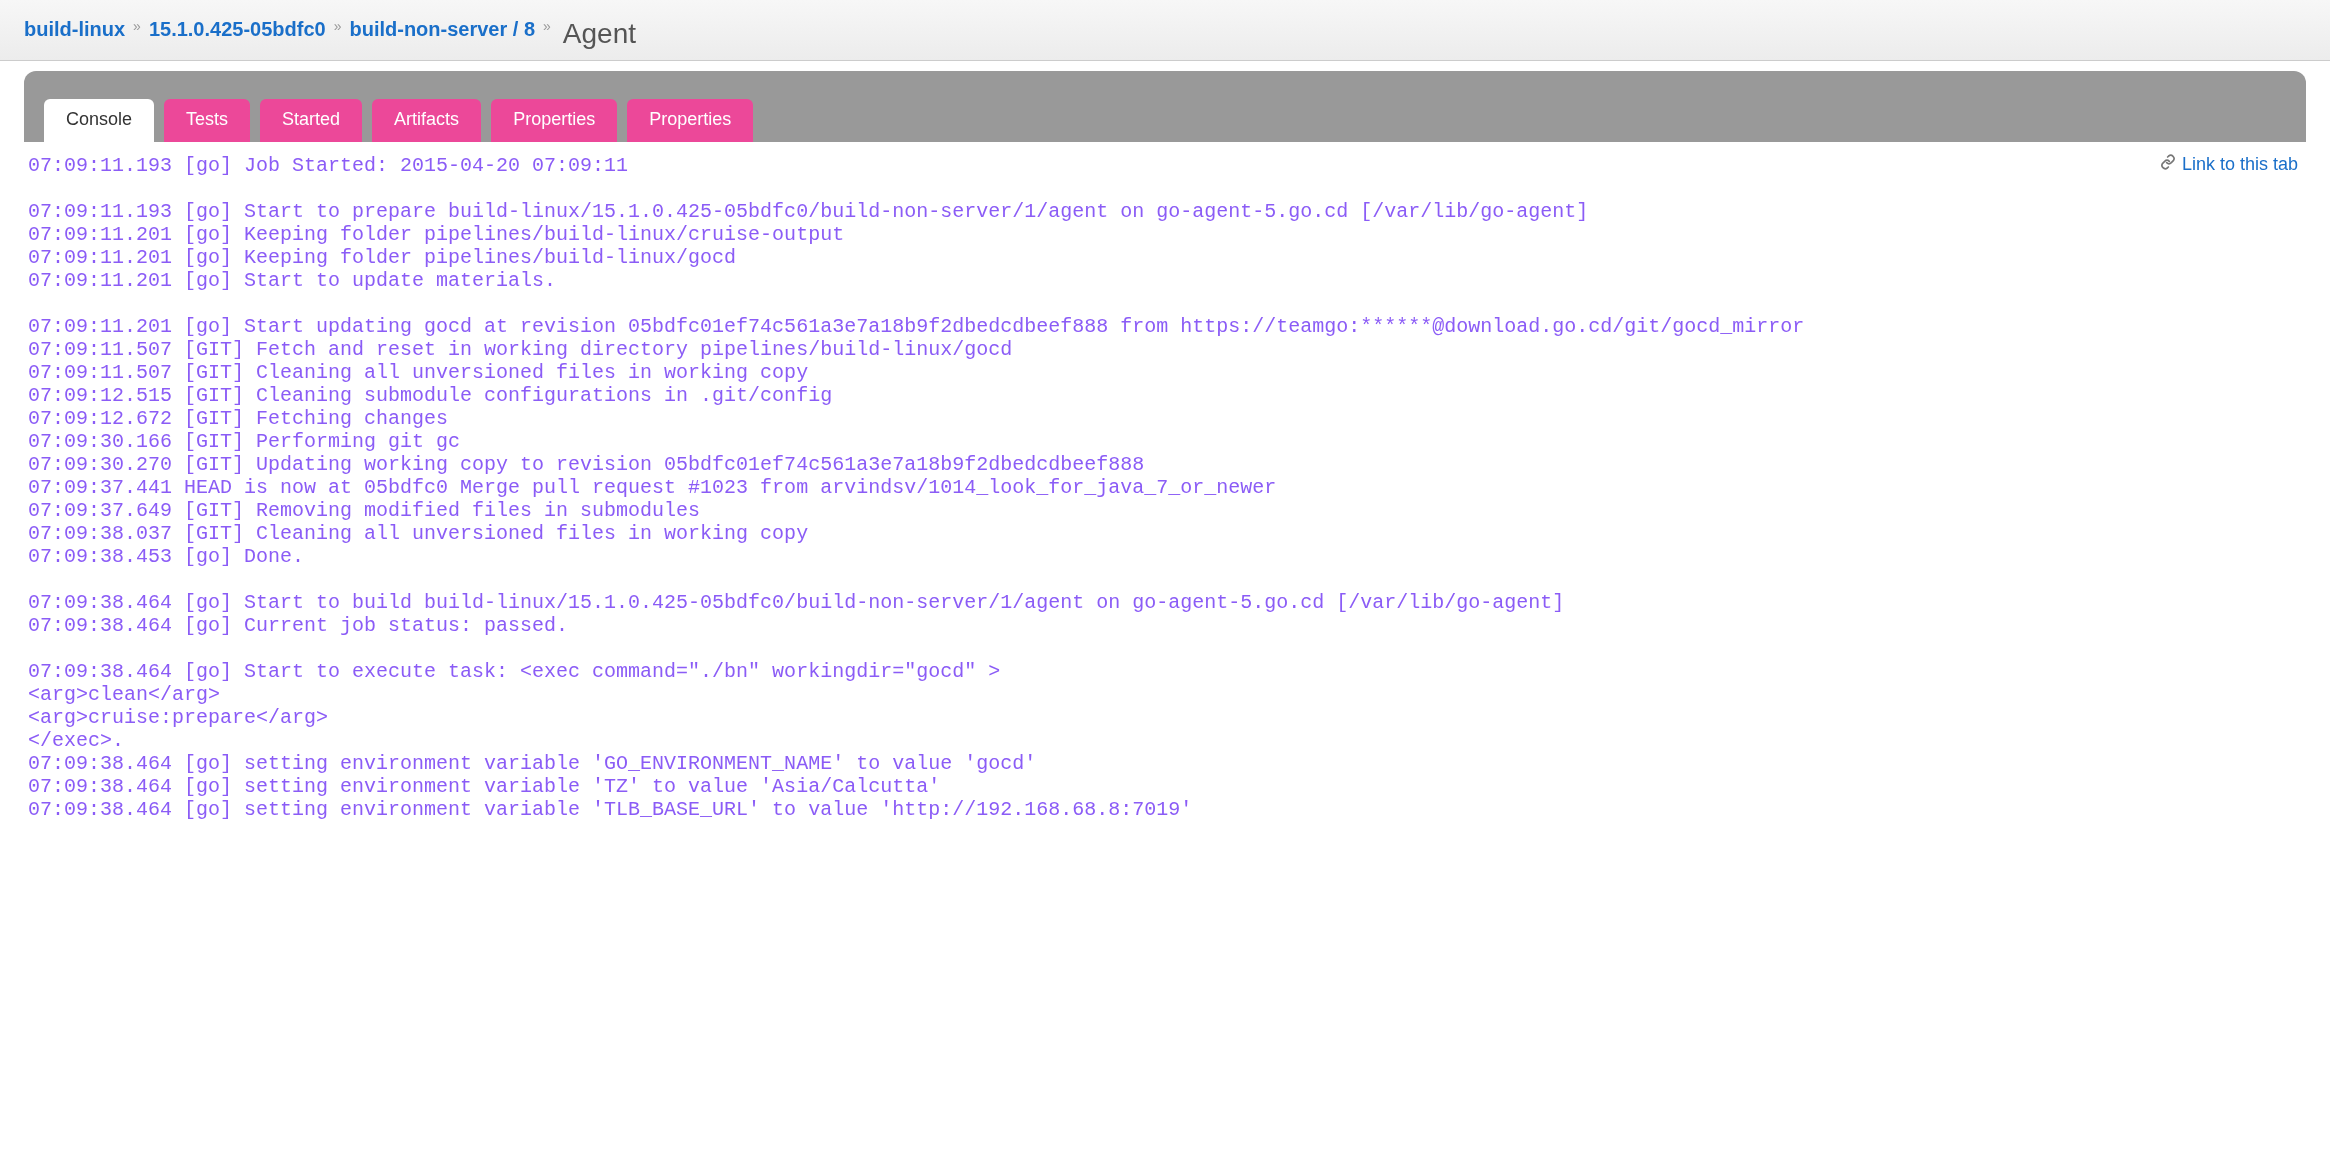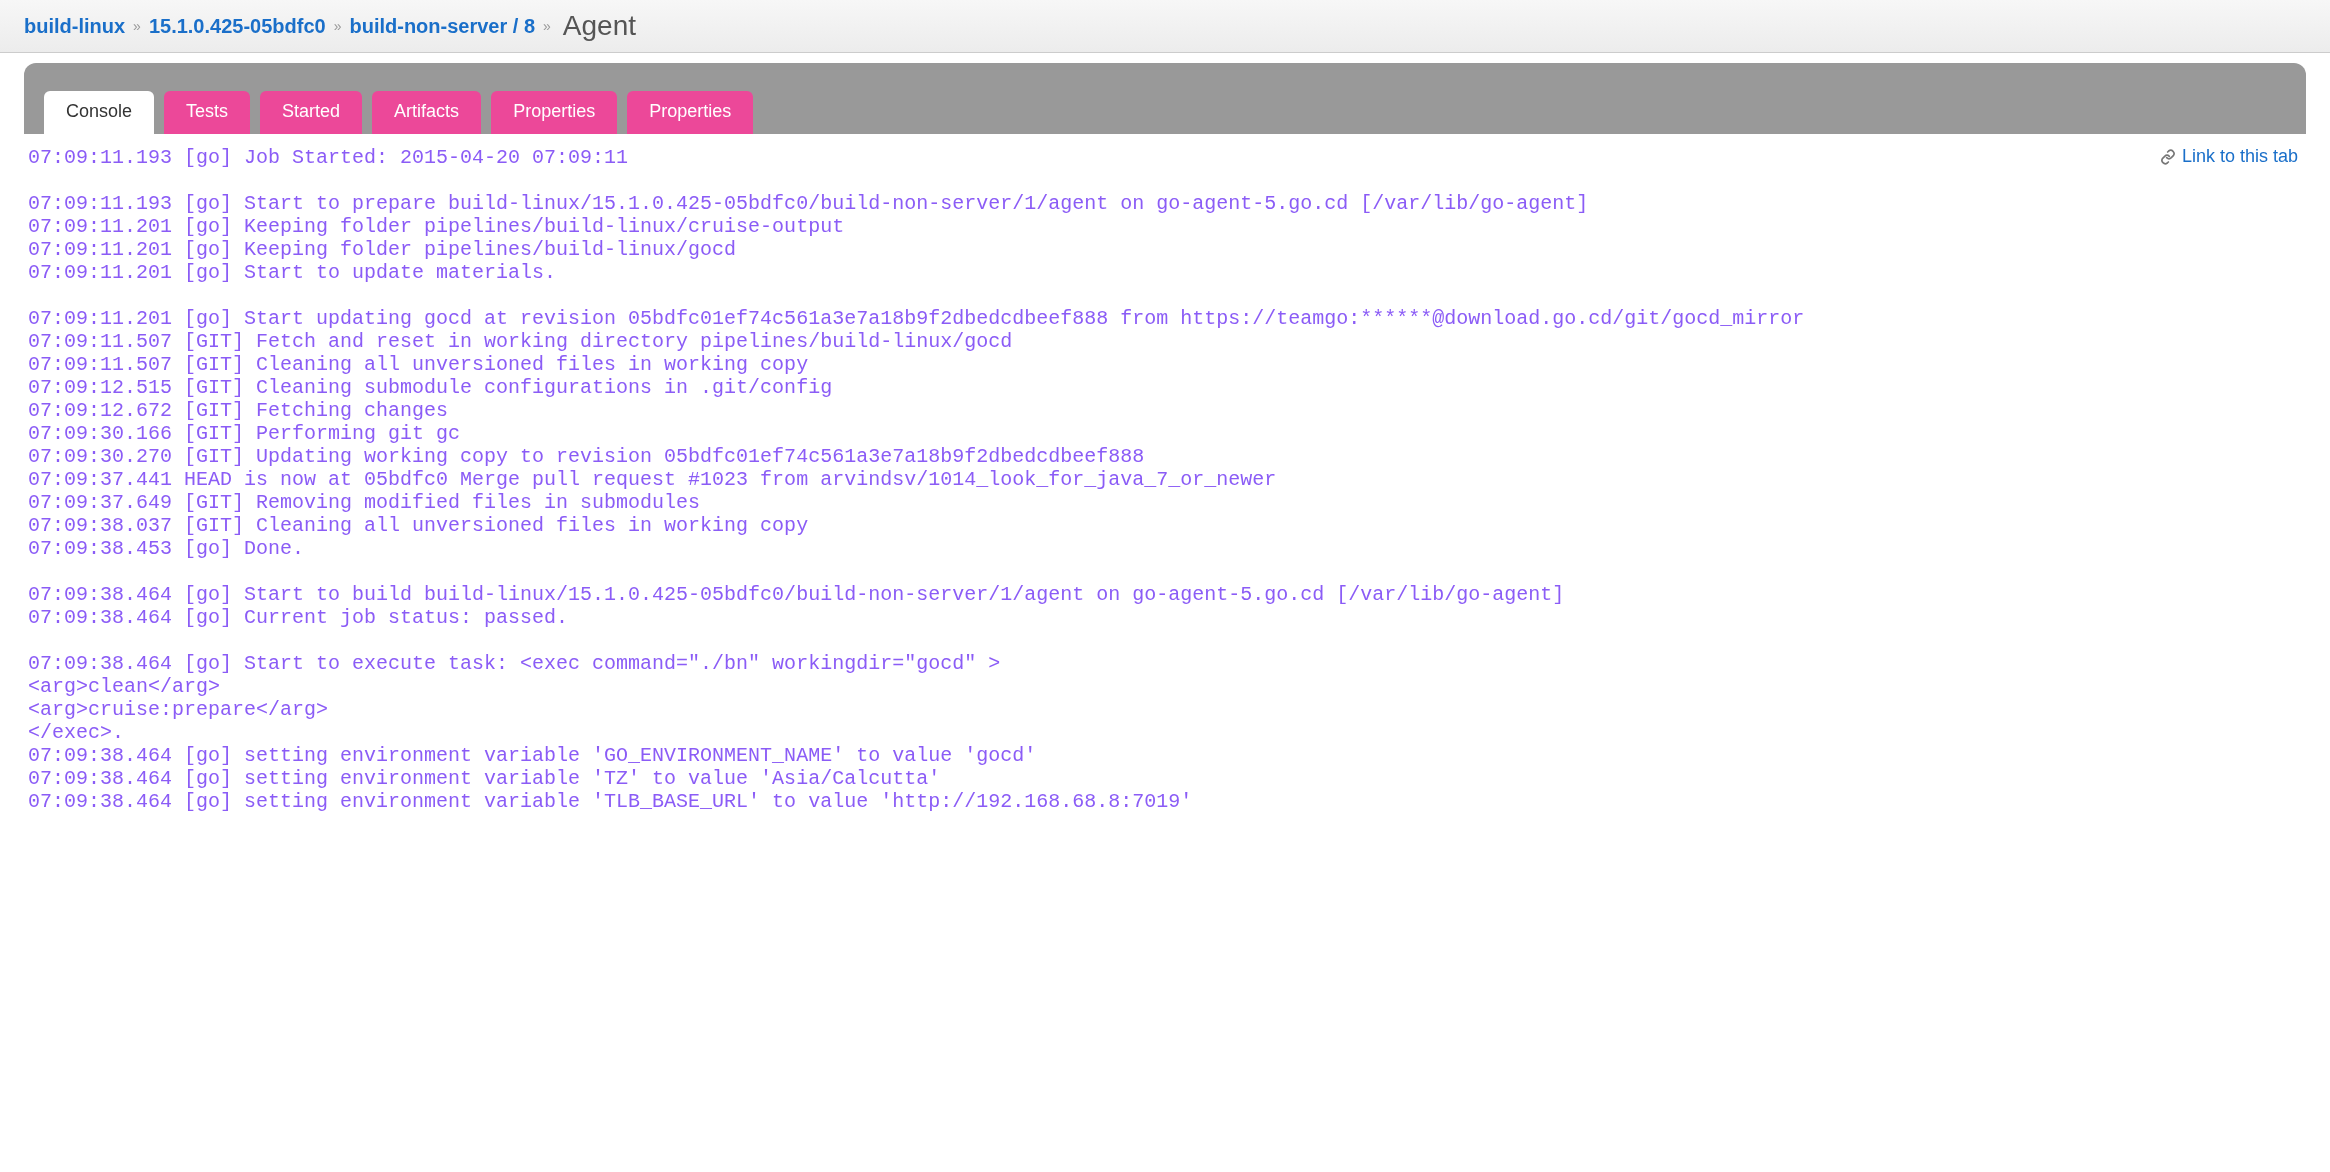--- a/index.html
+++ b/index.html
@@ -15,23 +15,24 @@
     .header-bar {
       background: linear-gradient(to bottom, #f7f7f7, #ececec);
       border-bottom: 1px solid #ccc;
       padding: 10px 24px;
       display: flex;
       align-items: baseline;
       gap: 8px;
     }
     .breadcrumb {
       display: flex;
-      align-items: center;
+      align-items: flex-start;
       gap: 8px;
       font-size: 20px;
+      margin-top: 8px;
     }
     .breadcrumb a {
       color: #1a6fc9;
       text-decoration: none;
       font-weight: bold;
     }
     .breadcrumb .sep {
       color: #999;
       font-size: 14px;
     }
@@ -66,21 +67,21 @@
       margin: 0 24px;
       background: #fff;
       position: relative;
       padding: 12px 0 20px 0;
     }
     .link-to-tab {
       position: absolute;
       right: 8px;
       top: 12px;
       display: flex;
-      align-items: center;
+      align-items: flex-start;
       gap: 6px;
       font-size: 18px;
     }
     .link-to-tab a {
       color: #1a6fc9;
       text-decoration: none;
     }
     .link-icon {
       width: 16px;
       height: 16px;

